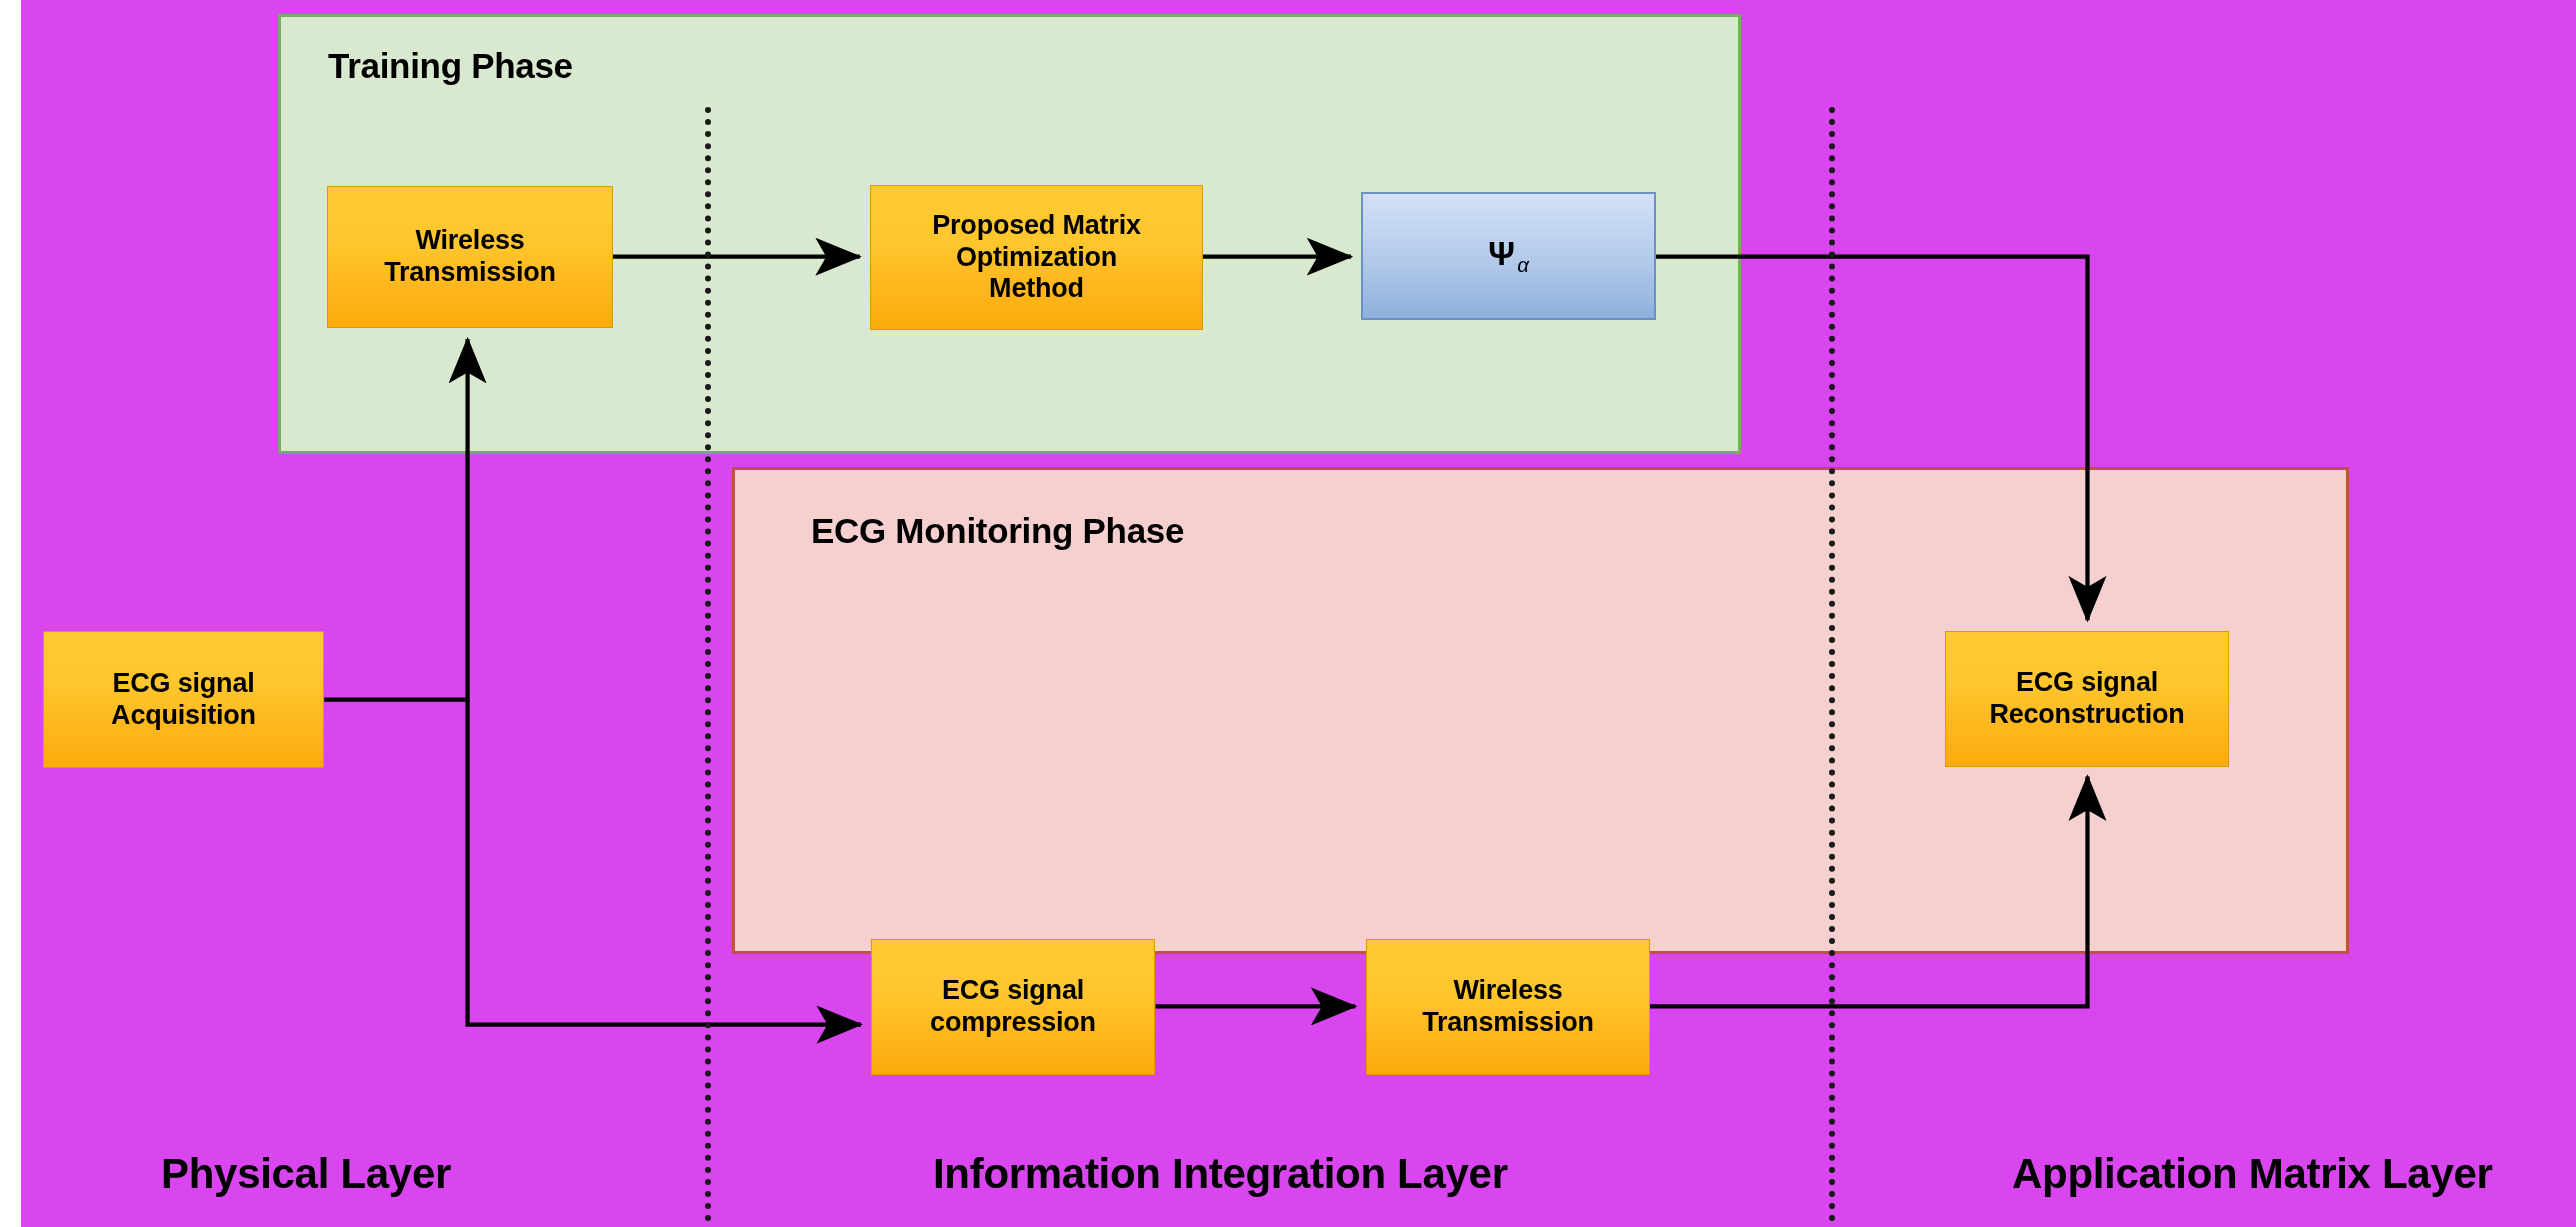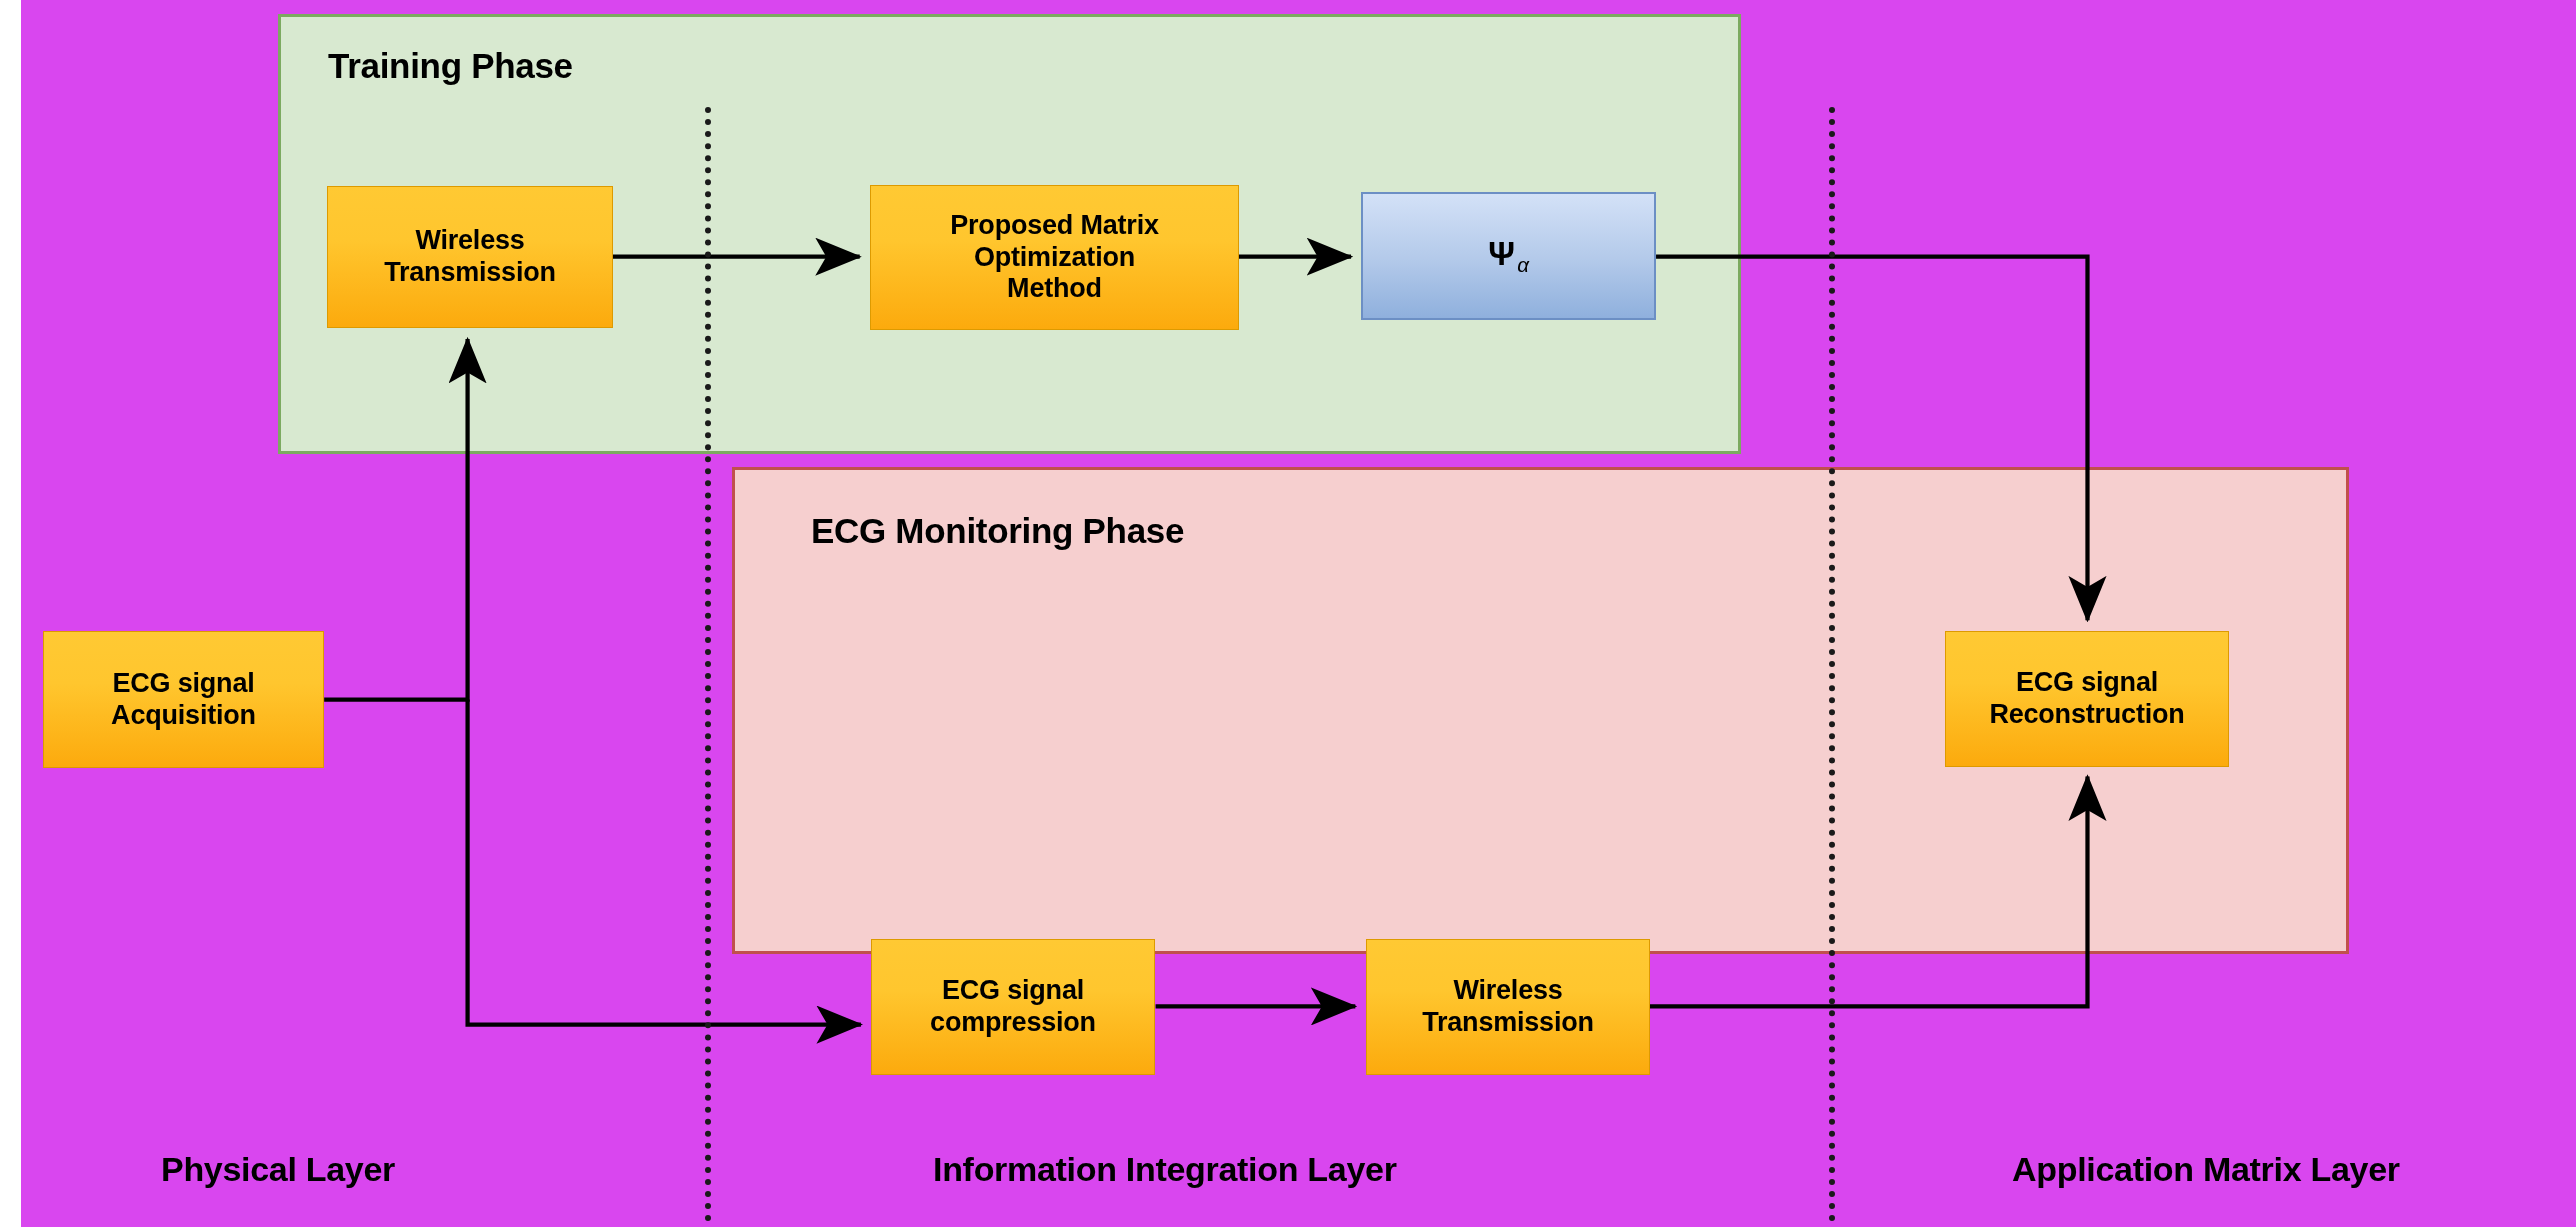--- a/index.html
+++ b/index.html
@@ -76,41 +76,41 @@
     font-size: 27px;
   }
   .node-blue {
     background: linear-gradient(180deg, #d3e1f7 0%, #b4caea 52%, #8fb0dd 100%);
     border: 2.4px solid #6c8fc4;
     font-size: 30px;
   }
   .node-inner { padding: 0 3.6px; }
 
   .n-wireless-train { left: 306px;  top: 186px;  width: 286px; height: 142px; }
-  .n-matrix        { left: 849px; top: 185px;  width: 369px; height: 145px; }
+  .n-matrix        { left: 849px; top: 185px;  width: 333px; height: 145px; }
   .n-psi           { left: 1340px; top: 192px;  width: 295px; height: 128px; text-align: right; }
   .n-acquisition   { left: 22px;   top: 631px; width: 281px; height: 137px; }
   .n-reconstruct   { left: 1924px; top: 631px; width: 284px; height: 136px; }
   .n-compression   { left: 850px; top: 939px; width: 284px; height: 136px; }
   .n-wireless-mon  { left: 1345px; top: 939px; width: 284px; height: 136px; }
 
   
   .divider {
     position: absolute;
     width: 0;
     border-left: 6.7px dotted #1a1a1a;
   }
   .divider-left  { left: 684px; top: 107px;  height: 1115px; }
   .divider-right { left: 1808px; top: 107px;  height: 1115px; }
 
   
   .layer-label {
     position: absolute;
     font-weight: bold;
-    font-size: 34px;
+    font-size: 42px;
     color: #000000;
     white-space: nowrap;
     letter-spacing: -0.3px;
   }
   .layer-physical    { left: 140px;  top: 1150px; }
   .layer-information { left: 912px; top: 1150px; }
   .layer-application { left: 1991px; top: 1150px; }
 
   
   .edge-svg {

